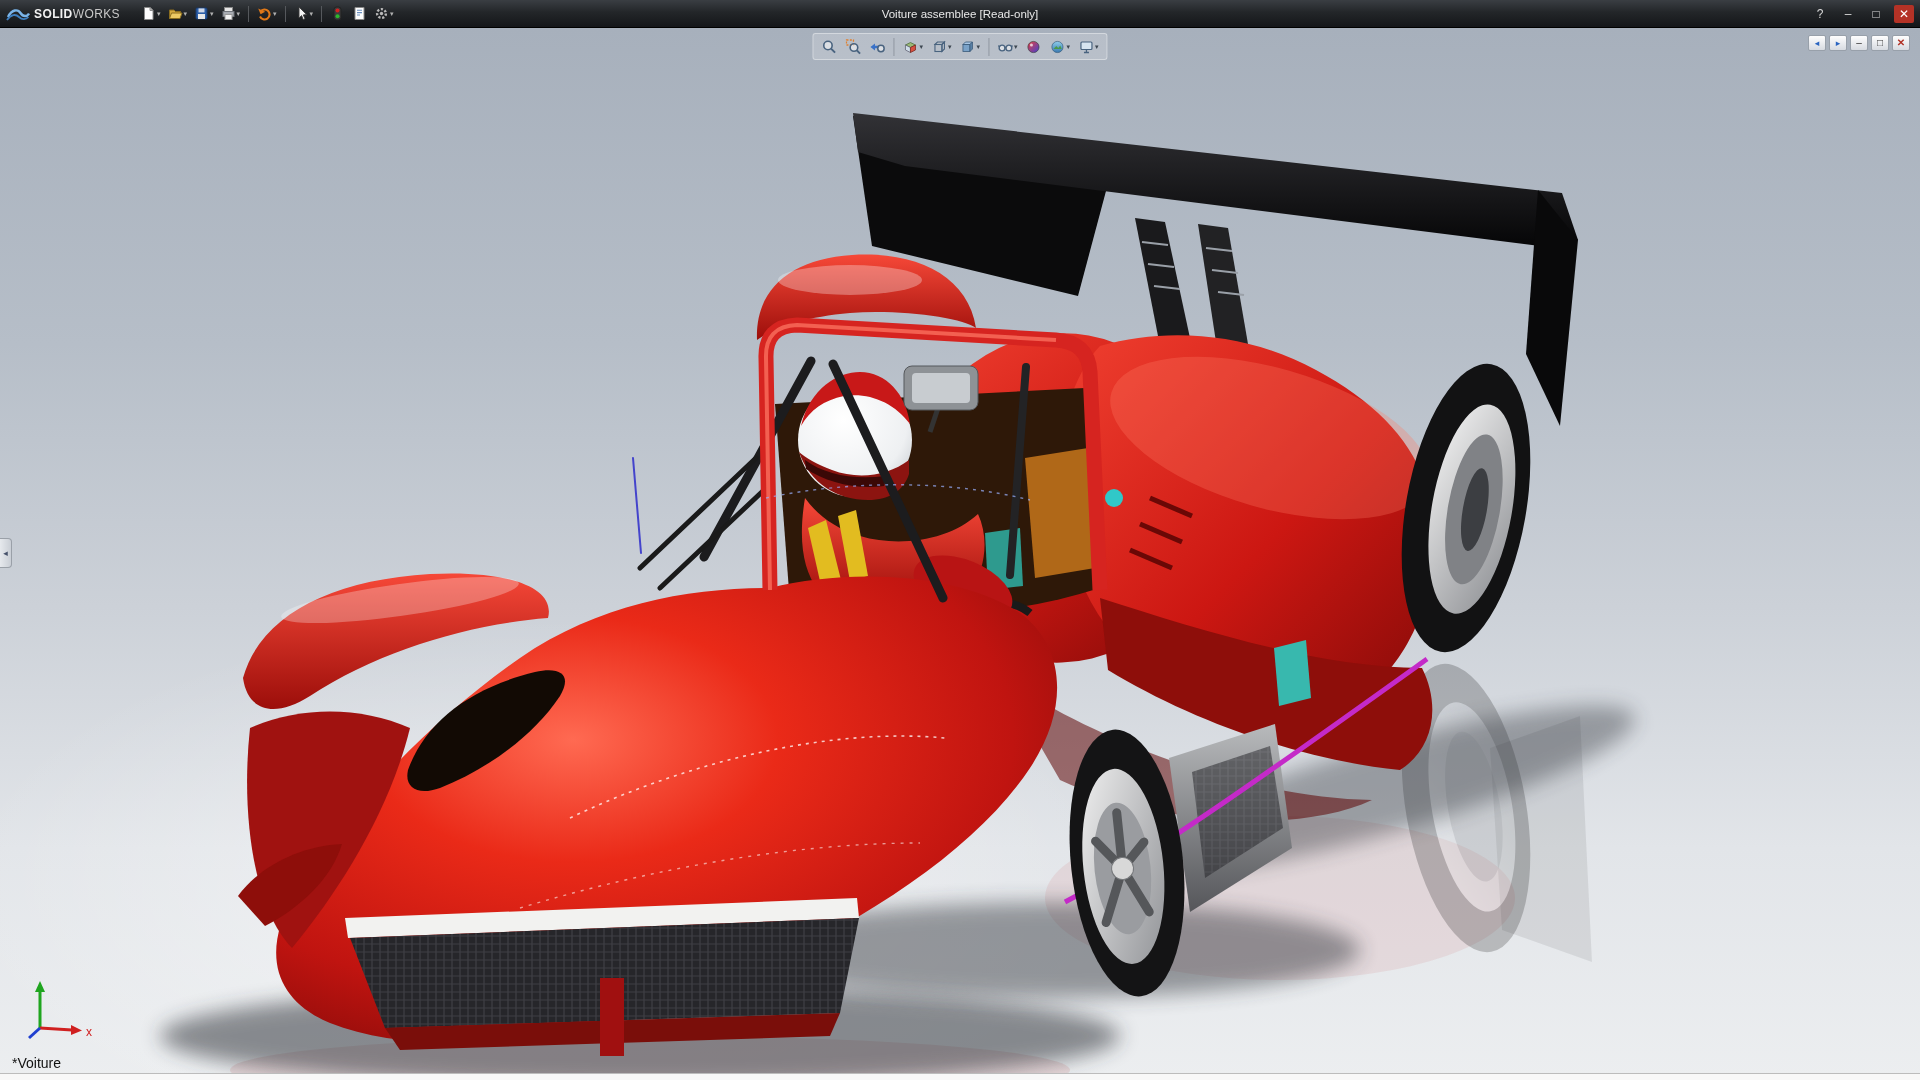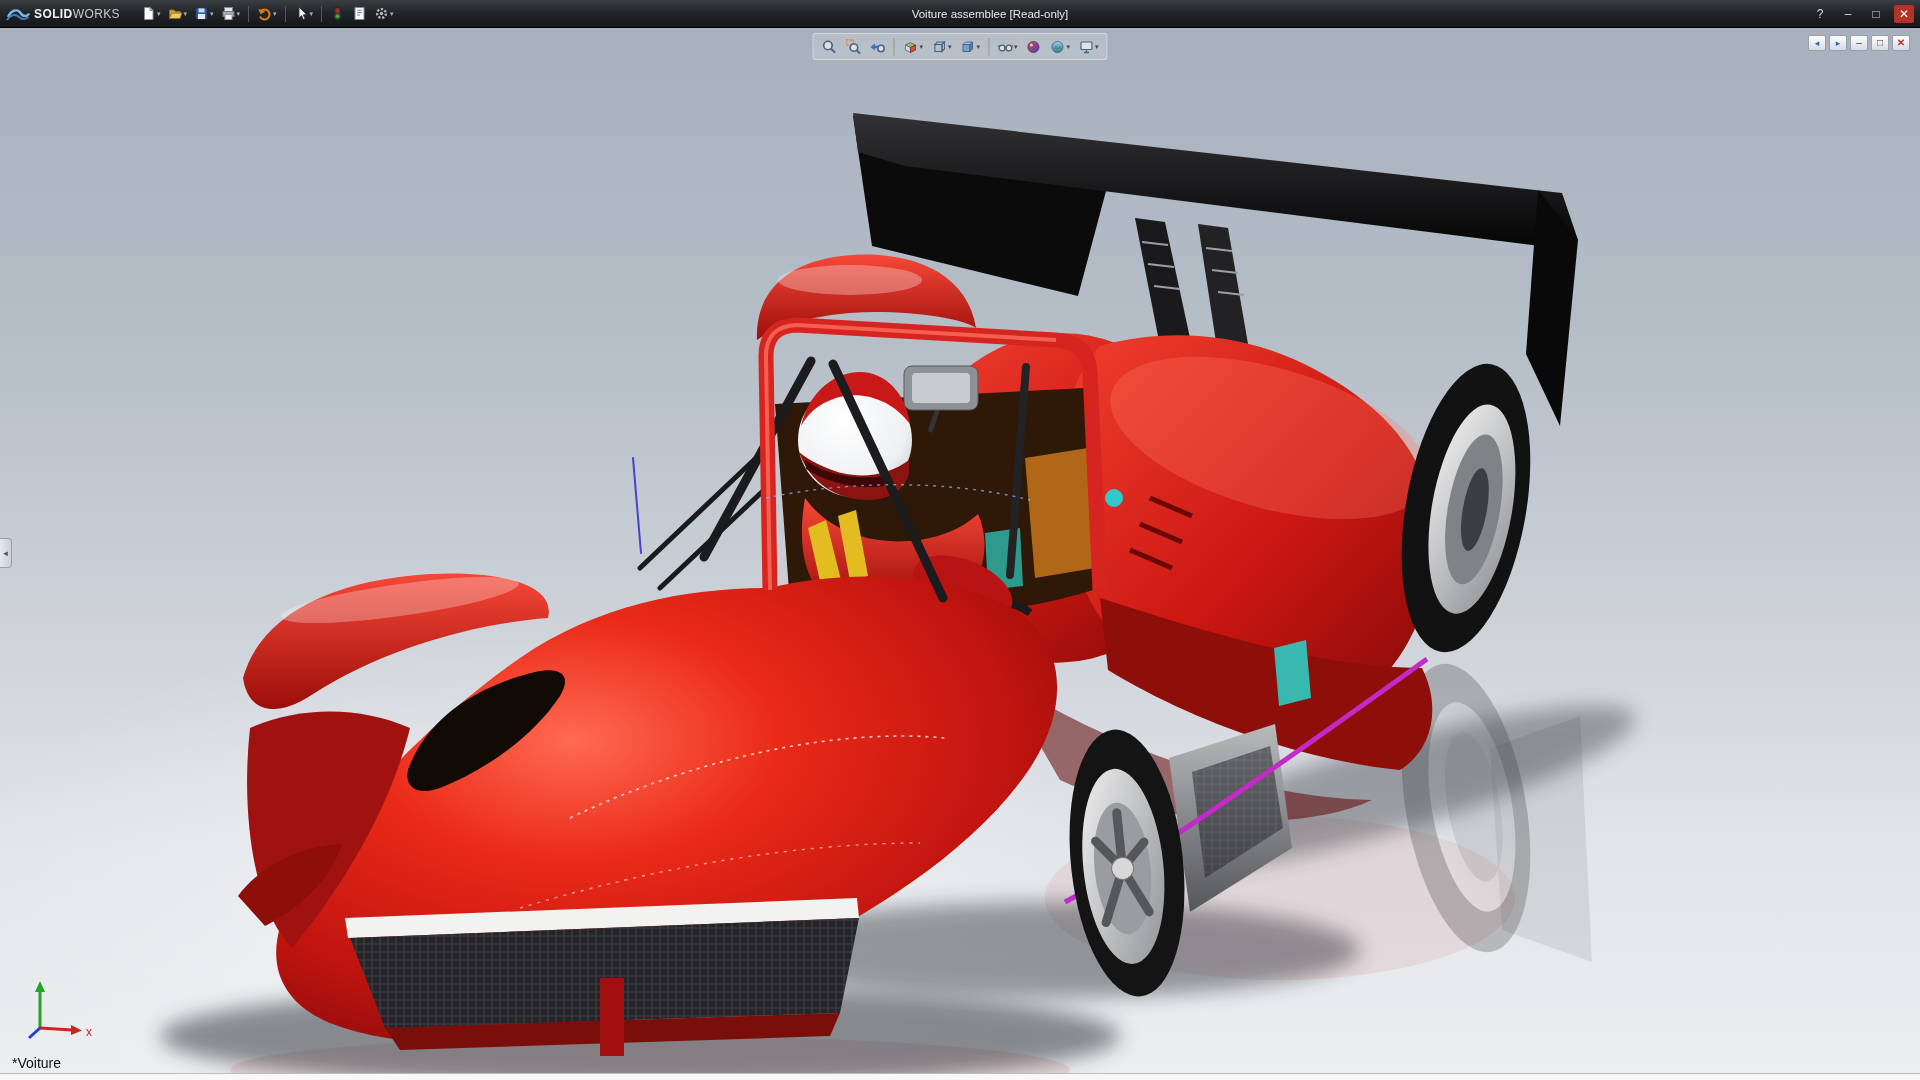--- a/index.html
+++ b/index.html
@@ -18,21 +18,21 @@
   .brand-text span { font-weight:normal; color:#c9c9c9; }
   .main-toolbar { display:flex; align-items:center; gap:1px; }
   .tb {
     display:flex; align-items:center; gap:1px; background:transparent; border:1px solid transparent;
     border-radius:2px; padding:1px 2px; cursor:default; height:22px;
   }
   .dd { font-size:7px; color:#b0b0b0; line-height:1; }
   .tb-sep { width:1px; height:16px; background:#55585c; margin:0 4px; }
   .title {
     position:absolute; left:50%; transform:translateX(-50%);
-    font-size:11.5px; color:#e8e8e8; white-space:nowrap;margin-left:30px;
+    font-size:11.5px; color:#e8e8e8; white-space:nowrap;
   }
   .win-controls { margin-left:auto; display:flex; align-items:center; gap:8px; }
   .win-controls button {
     background:transparent; border:none; color:#d8d8d8; font-size:12px; line-height:1;
     width:20px; height:18px; cursor:default; border-radius:2px;
   }
   .win-controls .close { background:#b43226; color:#fff; }
 
   
   .viewport {

